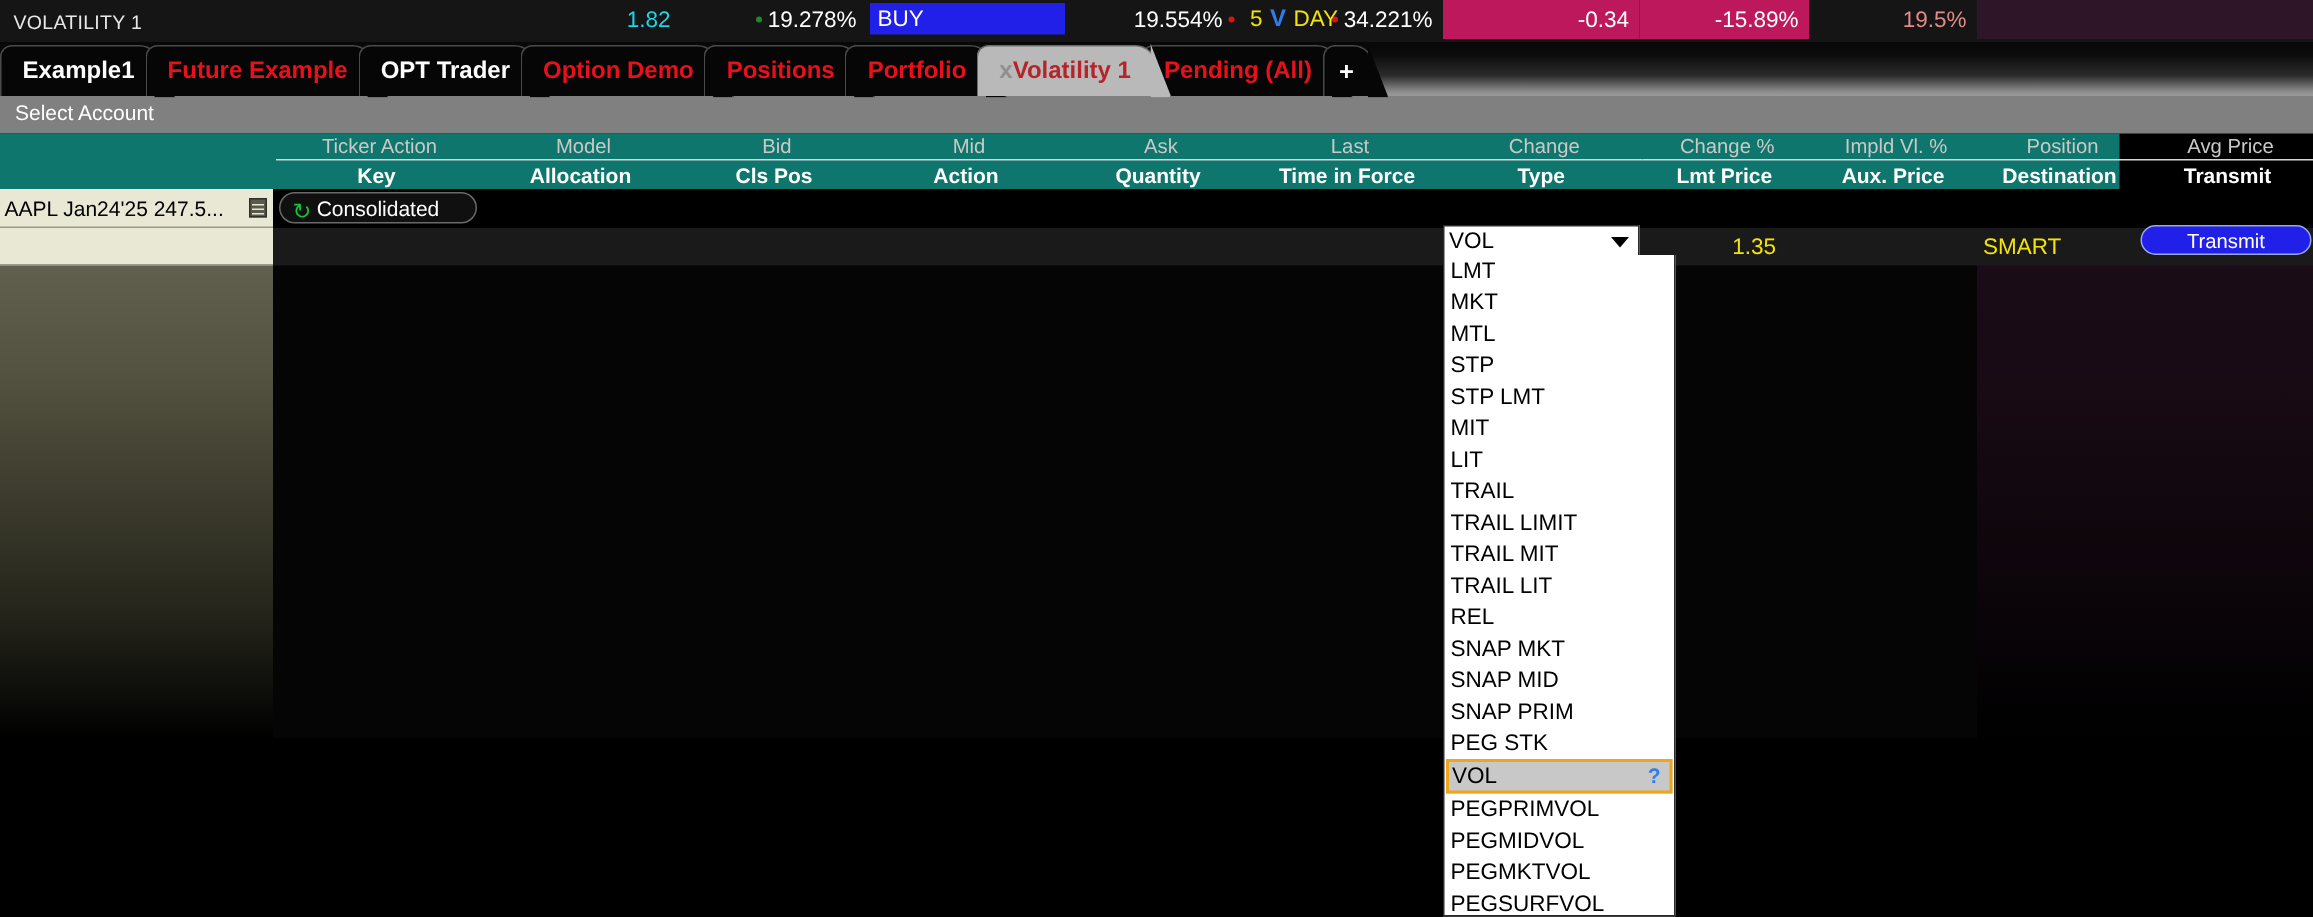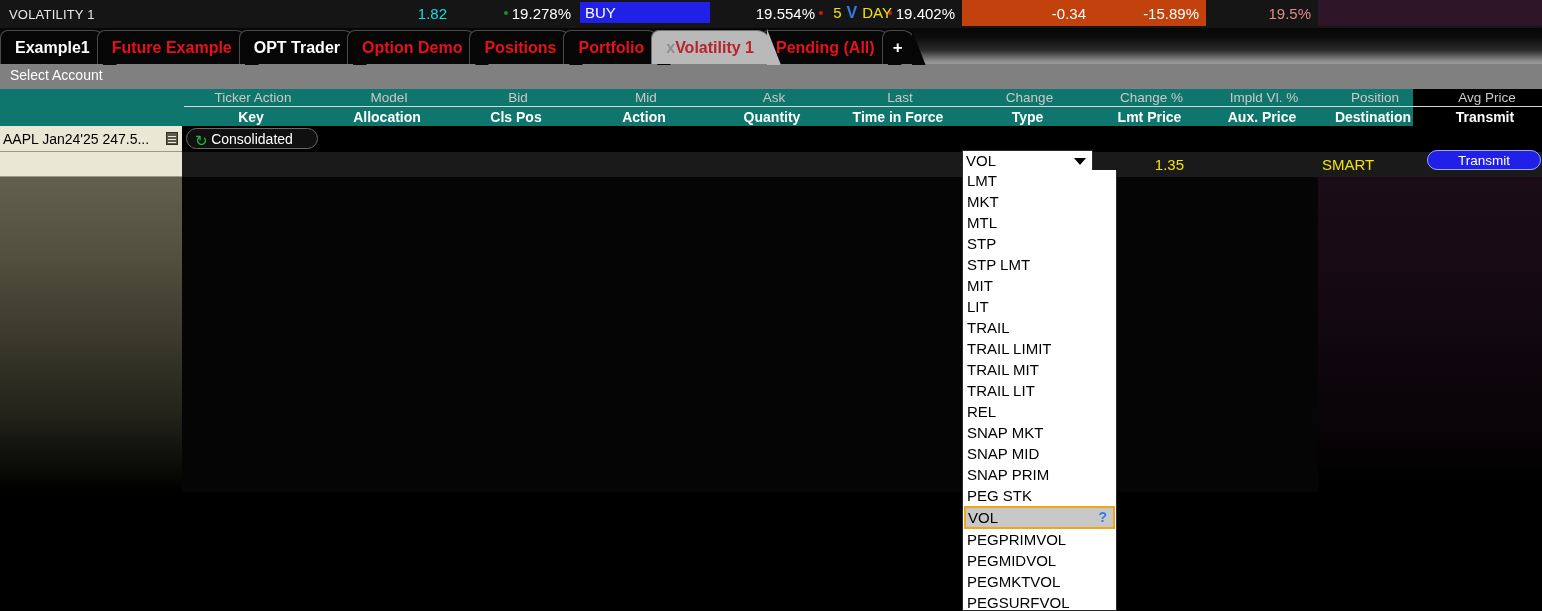--- a/index.html
+++ b/index.html
@@ -129,21 +129,21 @@
     display: flex; align-items: center; justify-content: center;
     color: #fff; font-size: 14px;
   }
   .refresh-ic { position: absolute; left: 8px; top: 3px; font-size: 15px; color: #12c23a; }
 
   .dot { width: 4px; height: 4px; border-radius: 50%; display: inline-block; margin: 0 4px; vertical-align: middle; }
   .dot.g { background: #1d8a2e; }
   .dot.r { background: #d81515; }
 
   .cell.cyan { color: #19d8e8; }
-  .chgbox { background: #c2410c; }
+  .chgbox { background: #be185d; }
   .purplebox { background: #2e1528; }
 
   
   .row2 { position: absolute; left: 0; top: 152px; width: 1542px; height: 25px; background: #1a1a1a; }
   .row2-instr { position: absolute; left: 0; top: 152px; width: 182px; height: 25px;
                 background: #e8e8d5; border-bottom: 1px solid #9a9a8a; }
   .buybtn {
     position: absolute; top: 2px; height: 21px;
     background: #2020e8; color: #fff; font-size: 15px;
     display: flex; align-items: center; padding-left: 5px;
@@ -308,21 +308,21 @@
     <span class="dot g"></span>
       <span>19.278%</span>
   </div>
   <div class="cell r" style="left:578px;width:132px">1.79</div>
   <div class="cell r" style="left:710px;width:124px">
     <span>19.554%</span>
       <span class="dot r"></span>
   </div>
   <div class="cell r" style="left:834px;width:128px">
     <span class="dot r"></span>
-      <span>19.402%</span>
+      <span>34.221%</span>
   </div>
   <div class="cell r chgbox" style="left:962px;width:131px">-0.34</div>
   <div class="cell r chgbox" style="left:1093px;width:113px">-15.89%</div>
   <div class="cell r" style="left:1206px;width:112px;color:#e38a8a">19.5%</div>
   <div class="cell r purplebox" style="left:1318px;width:110px"></div>
   <div class="cell r purplebox" style="left:1428px;width:114px"></div>
 
   <div class="row2"></div>
   <div class="row2-instr"></div>
   <div class="buybtn" style="left:580px;width:130px">BUY</div>

